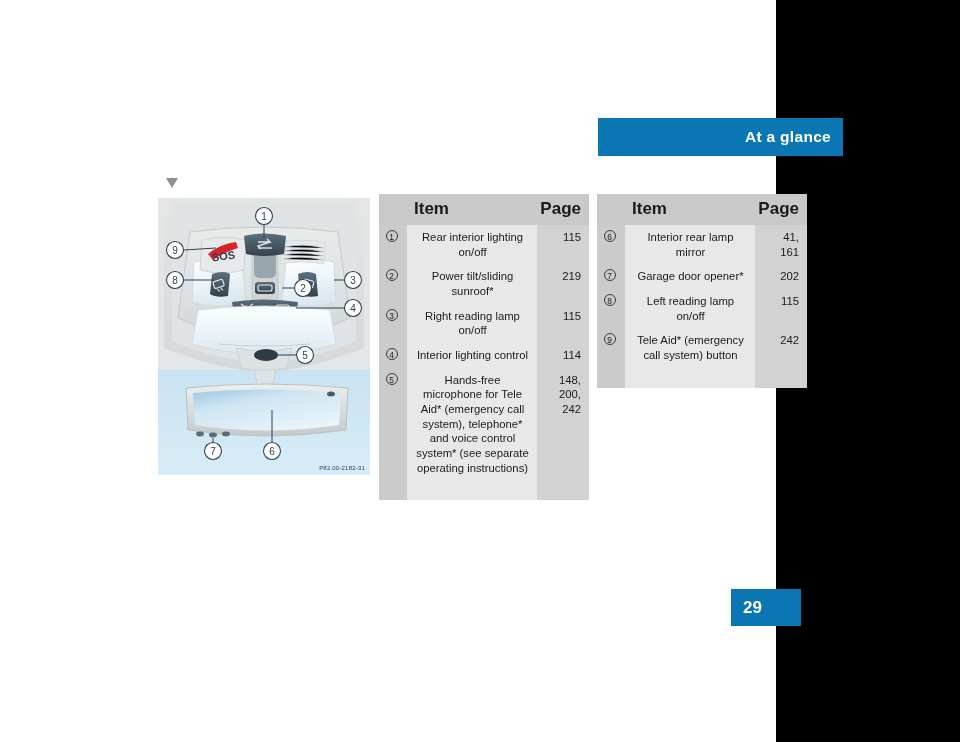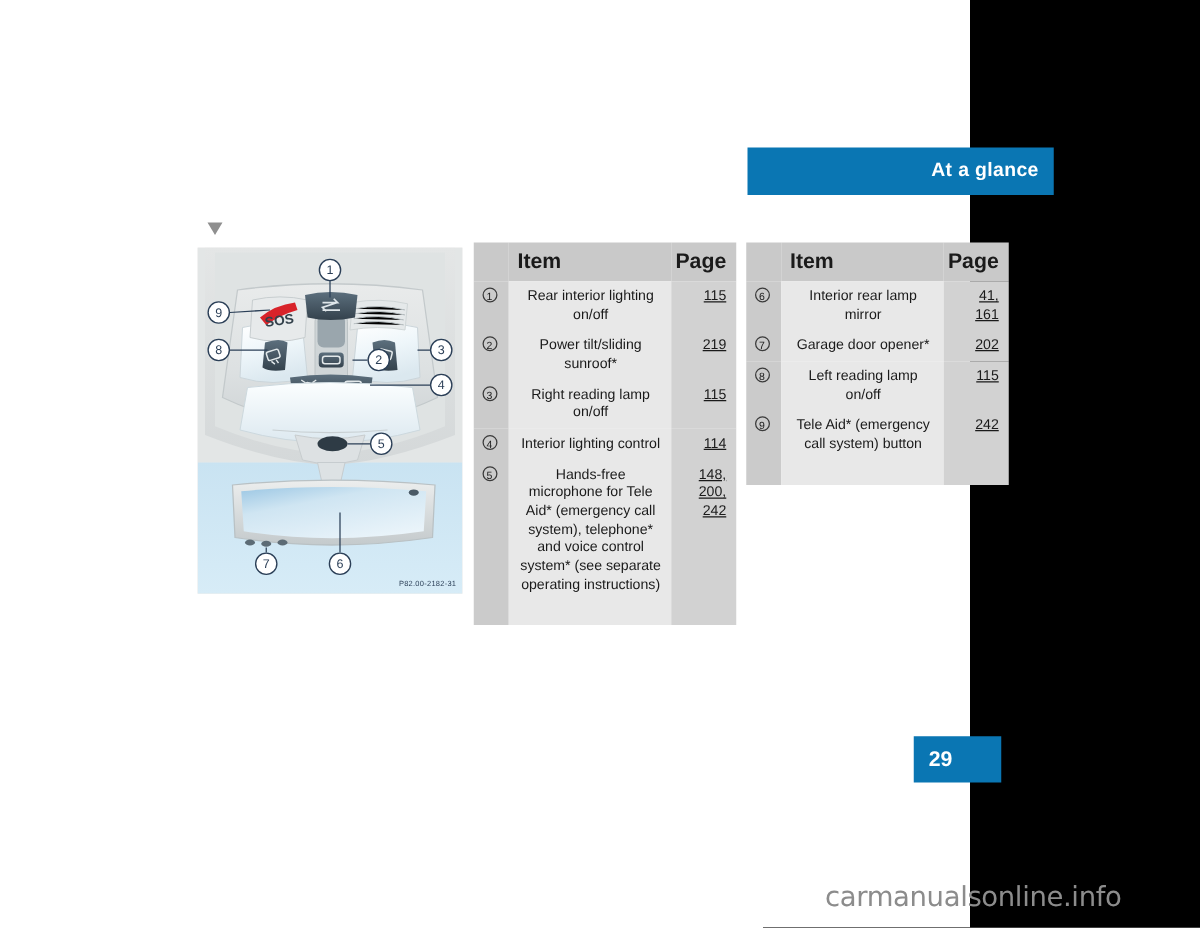--- a/index.html
+++ b/index.html
@@ -121,21 +121,20 @@
     text-align: center;
     padding: 5px 6px 5px 7px;
     line-height: 1.30;
   }
   .tbl tbody td.b-page {
     background: #d2d2d2;
     text-align: right;
     padding: 5px 8px 5px 3px;
     line-height: 1.30;
     white-space: pre-line;
-    text-decoration: underline;
   }
   
   .tbl tbody tr.filler td { height: 10px; }
   .tbl tbody tr.filler td.b-num  { background: #cbcbcb; }
   .tbl tbody tr.filler td.b-item { background: #e8e8e8; }
   .tbl tbody tr.filler td.b-page { background: #d2d2d2; }
 
   
   .cnum {
     display: inline-block;
@@ -434,15 +433,14 @@
         <td class="b-item"></td>
         <td class="b-page"></td>
       </tr>
     </tbody>
   </table>
 
   <div class="page-tab">
     <span>29</span>
   </div>
 
-  <div class="watermark">carmanualsonline.info</div>
 
 </div>
 
 </body></html>

